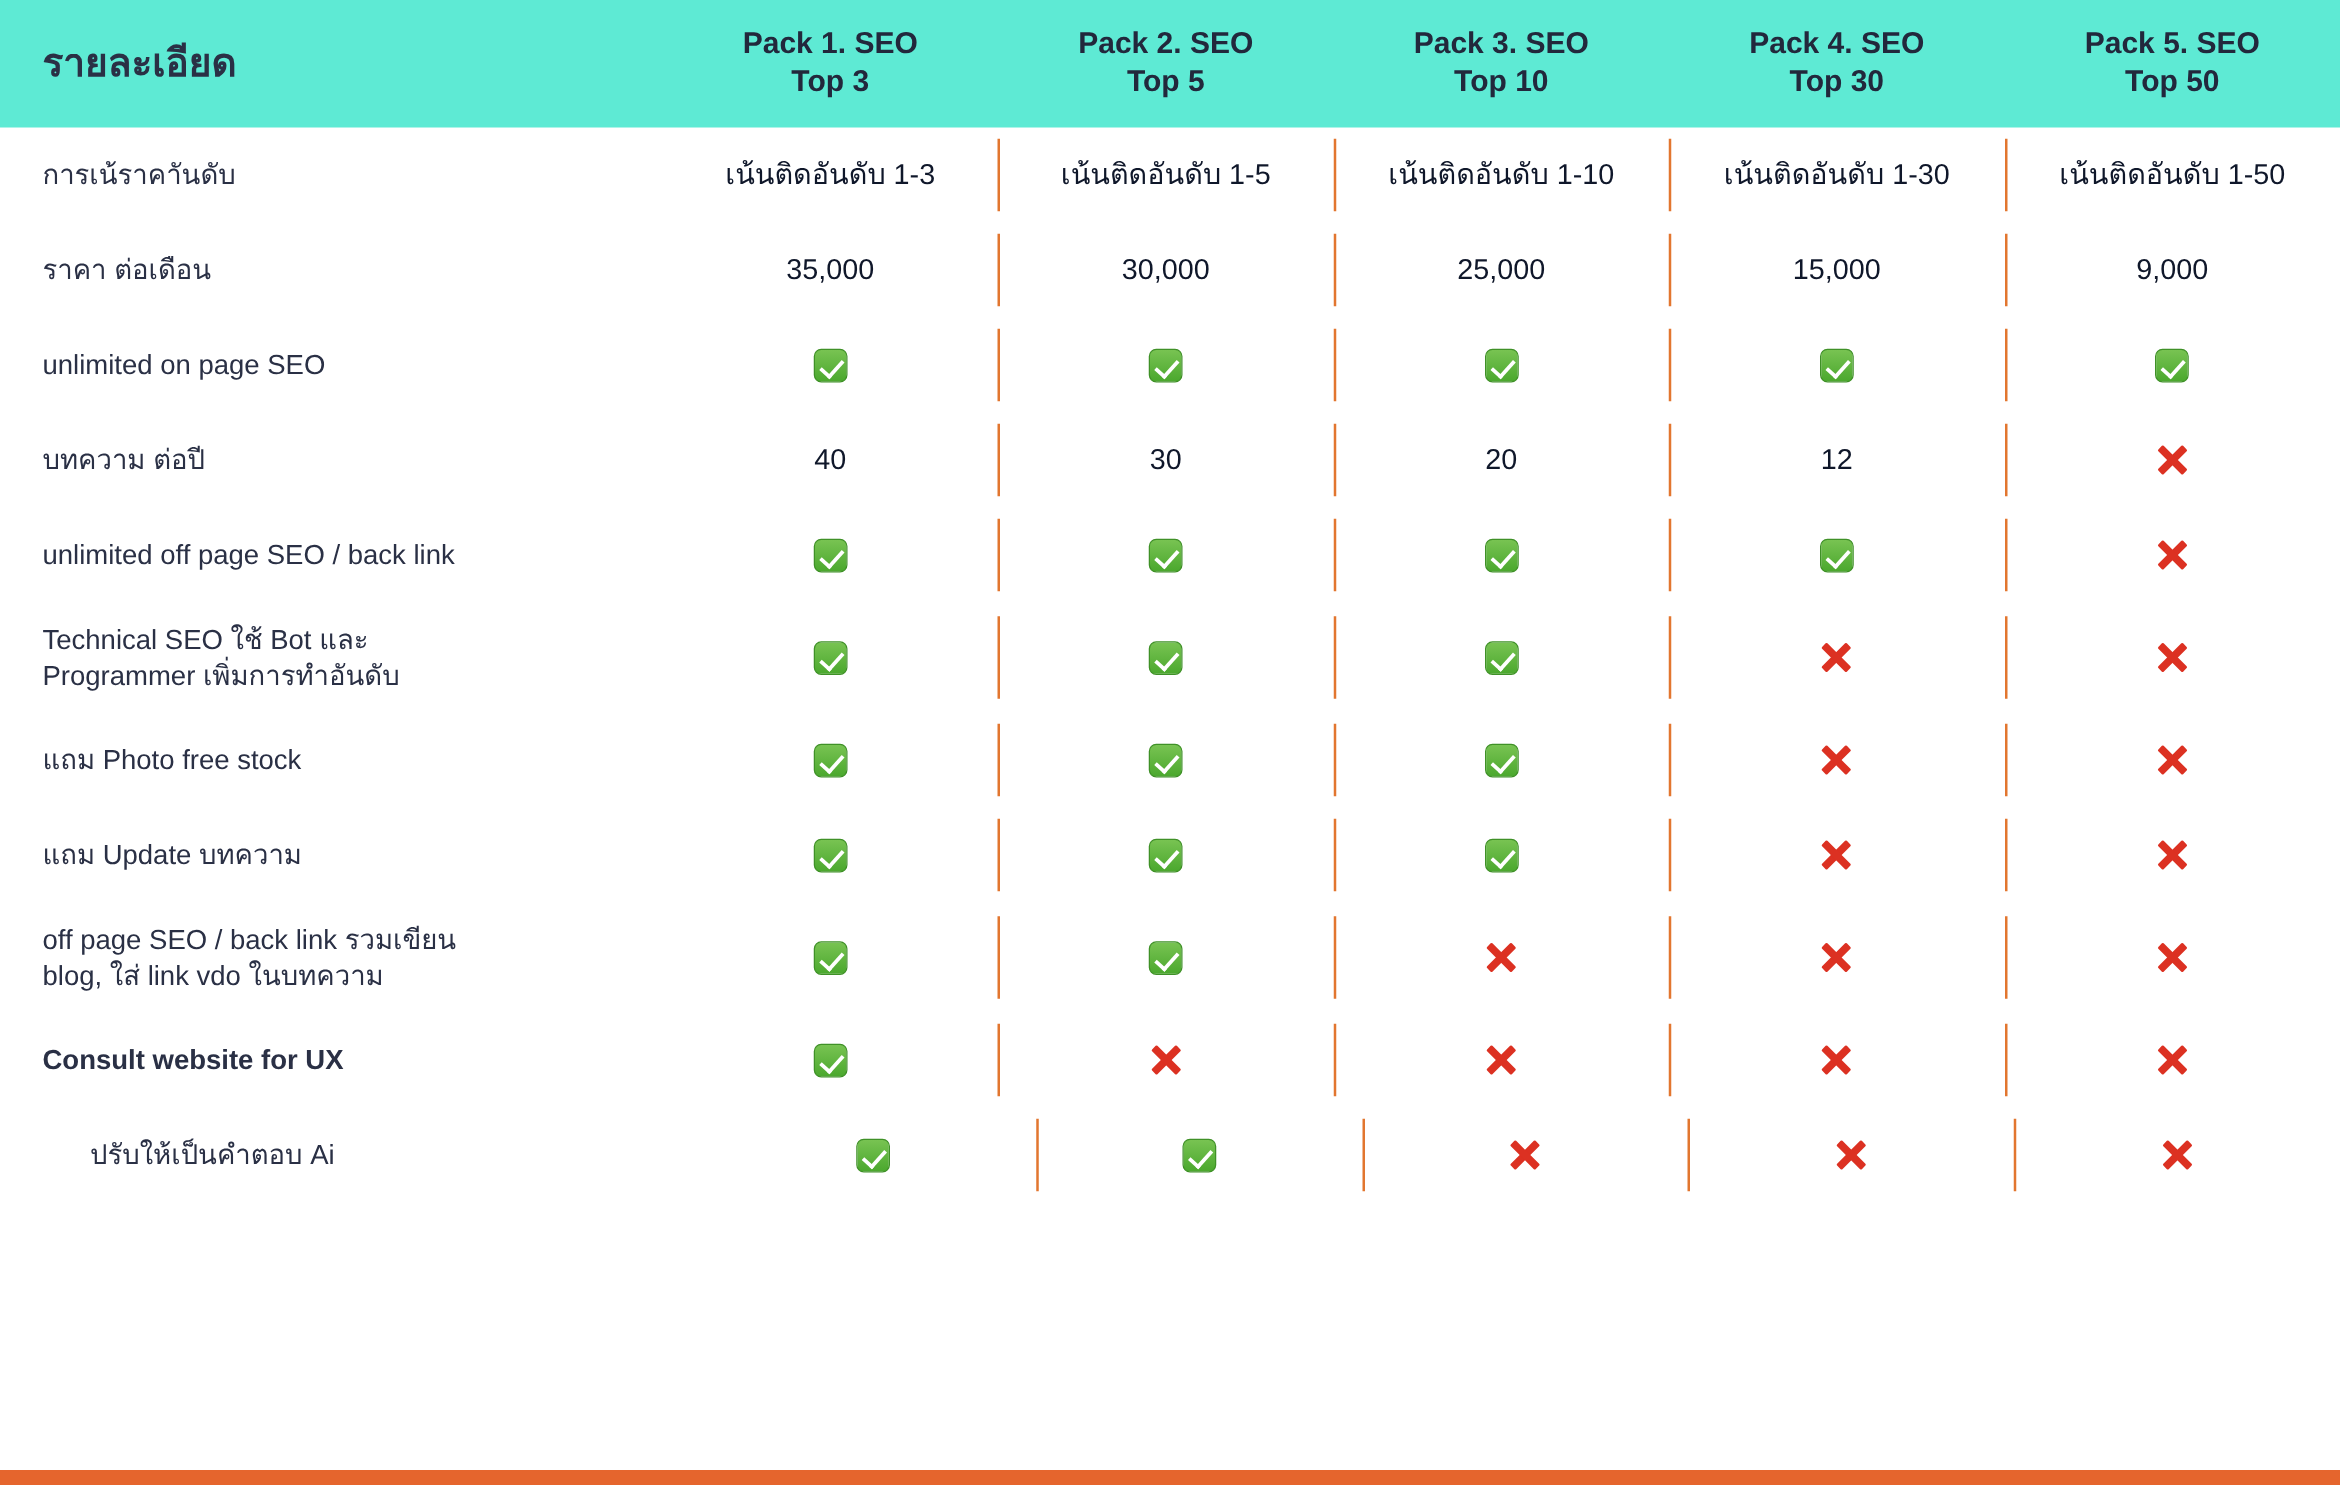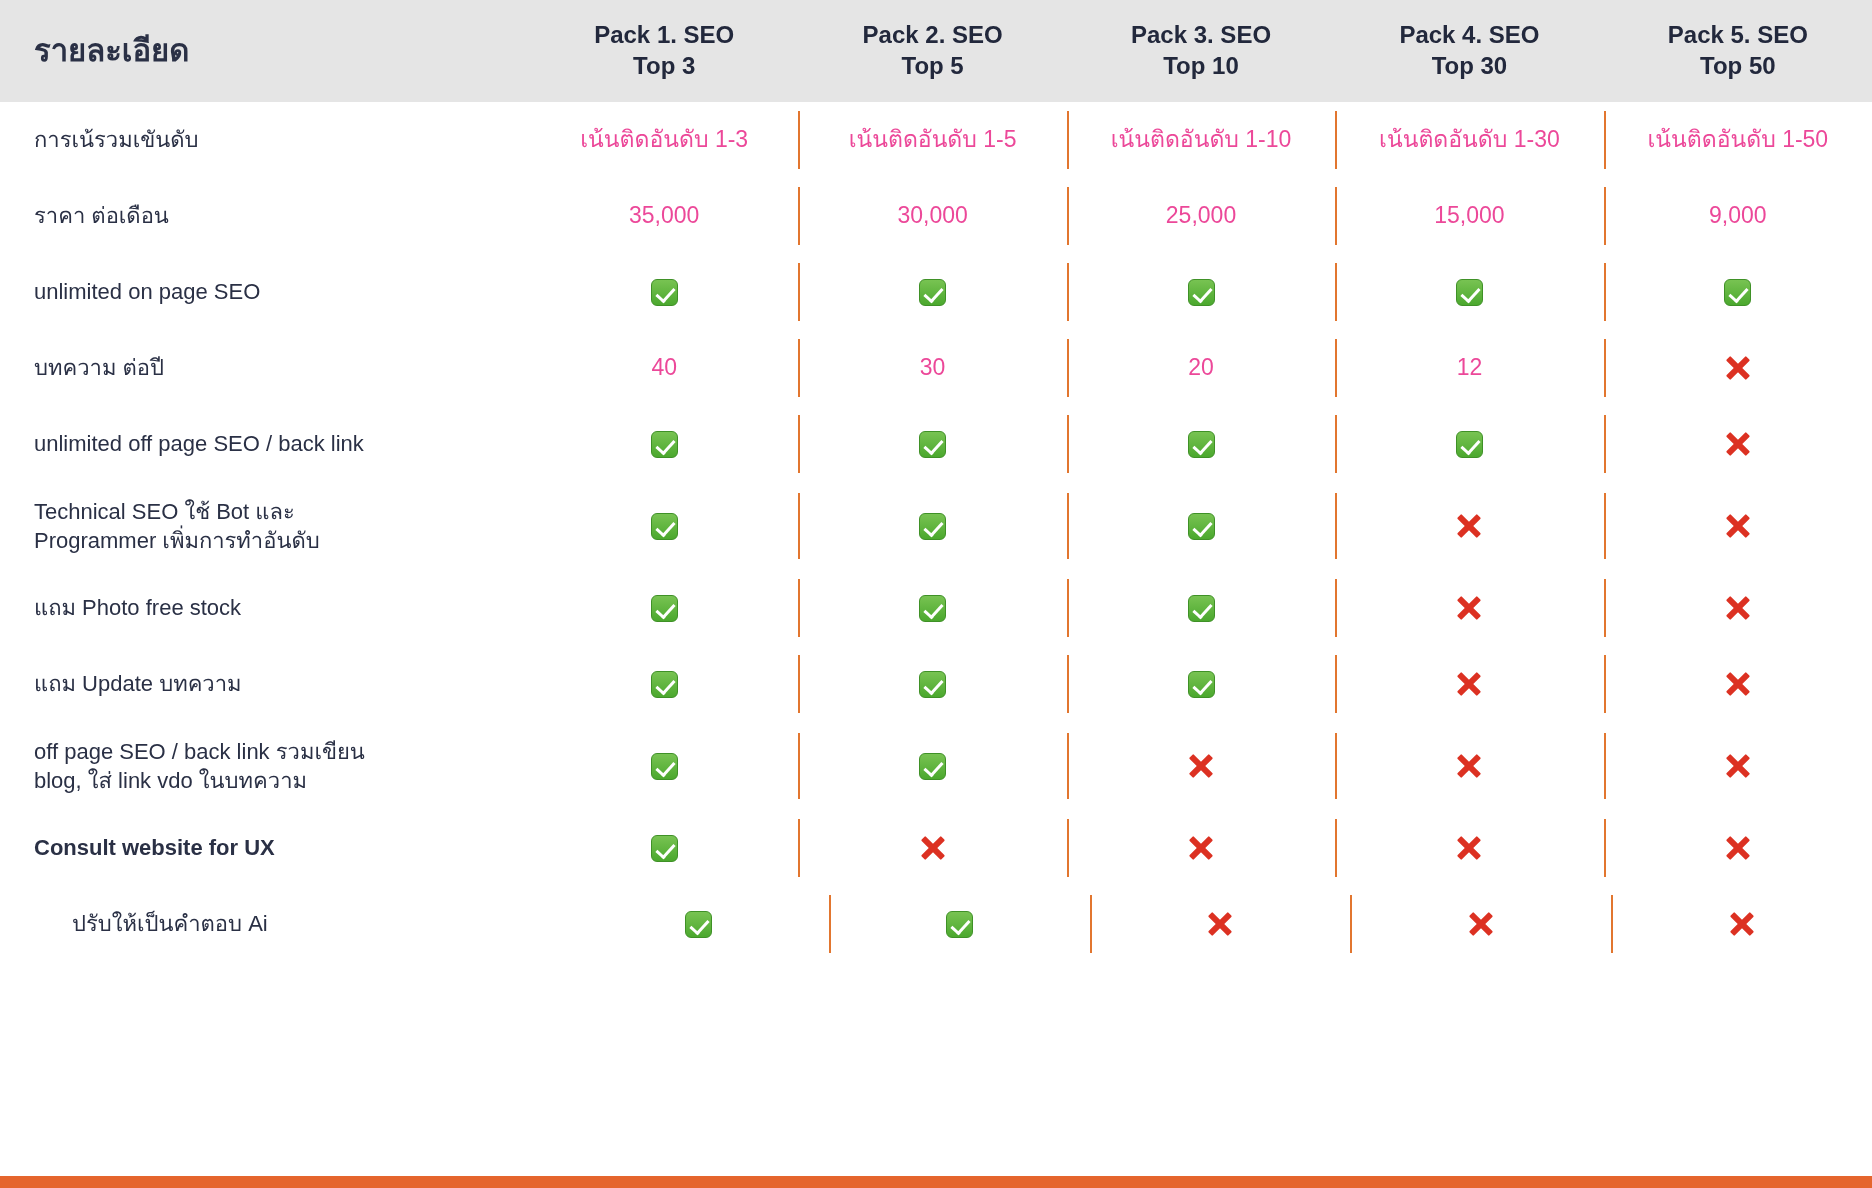--- a/index.html
+++ b/index.html
@@ -18,21 +18,21 @@
     height: 1188px;
     background: #ffffff;
   }
 
   
   .table-header {
     position: relative;
     display: flex;
     width: 1872px;
     height: 102px;
-    background: #e5e5e5;
+    background: #5eead4;
     align-items: center;
   }
 
   .th-feature {
     width: 530px;
     padding-left: 34px;
     color: #2A3045;
     font-size: 31px;
     font-weight: bold;
     line-height: 1.12;
@@ -70,21 +70,21 @@
     font-size: 22px;
     line-height: 1.32;
     text-align: left;
     white-space: pre-line;
   }
 
   .td-cell {
     flex: 1 1 0;
     position: relative;
     text-align: center;
-    color: #ec4899;
+    color: #0f172a;
     font-size: 23px;
     line-height: 1.2;
     height: 100%;
     display: flex;
     align-items: center;
     justify-content: center;
   }
 
   
   .td-cell + .td-cell::before {
@@ -170,21 +170,21 @@
     <div class="th-pack">Pack 3. SEO
 Top 10</div>
     <div class="th-pack">Pack 4. SEO
 Top 30</div>
     <div class="th-pack">Pack 5. SEO
 Top 50</div>
   </div>
 
   <div class="table-body" id="table-body">
       <div class="t-row" style="height: 76px;">
-        <div class="td-feature">การเน้รวมเขันดับ</div>
+        <div class="td-feature">การเน้ราคาันดับ</div>
         <div class="td-cell">
           <span>เน้นติดอันดับ 1-3</span>
         </div>
         <div class="td-cell">
           <span>เน้นติดอันดับ 1-5</span>
         </div>
         <div class="td-cell">
           <span>เน้นติดอันดับ 1-10</span>
         </div>
         <div class="td-cell">

